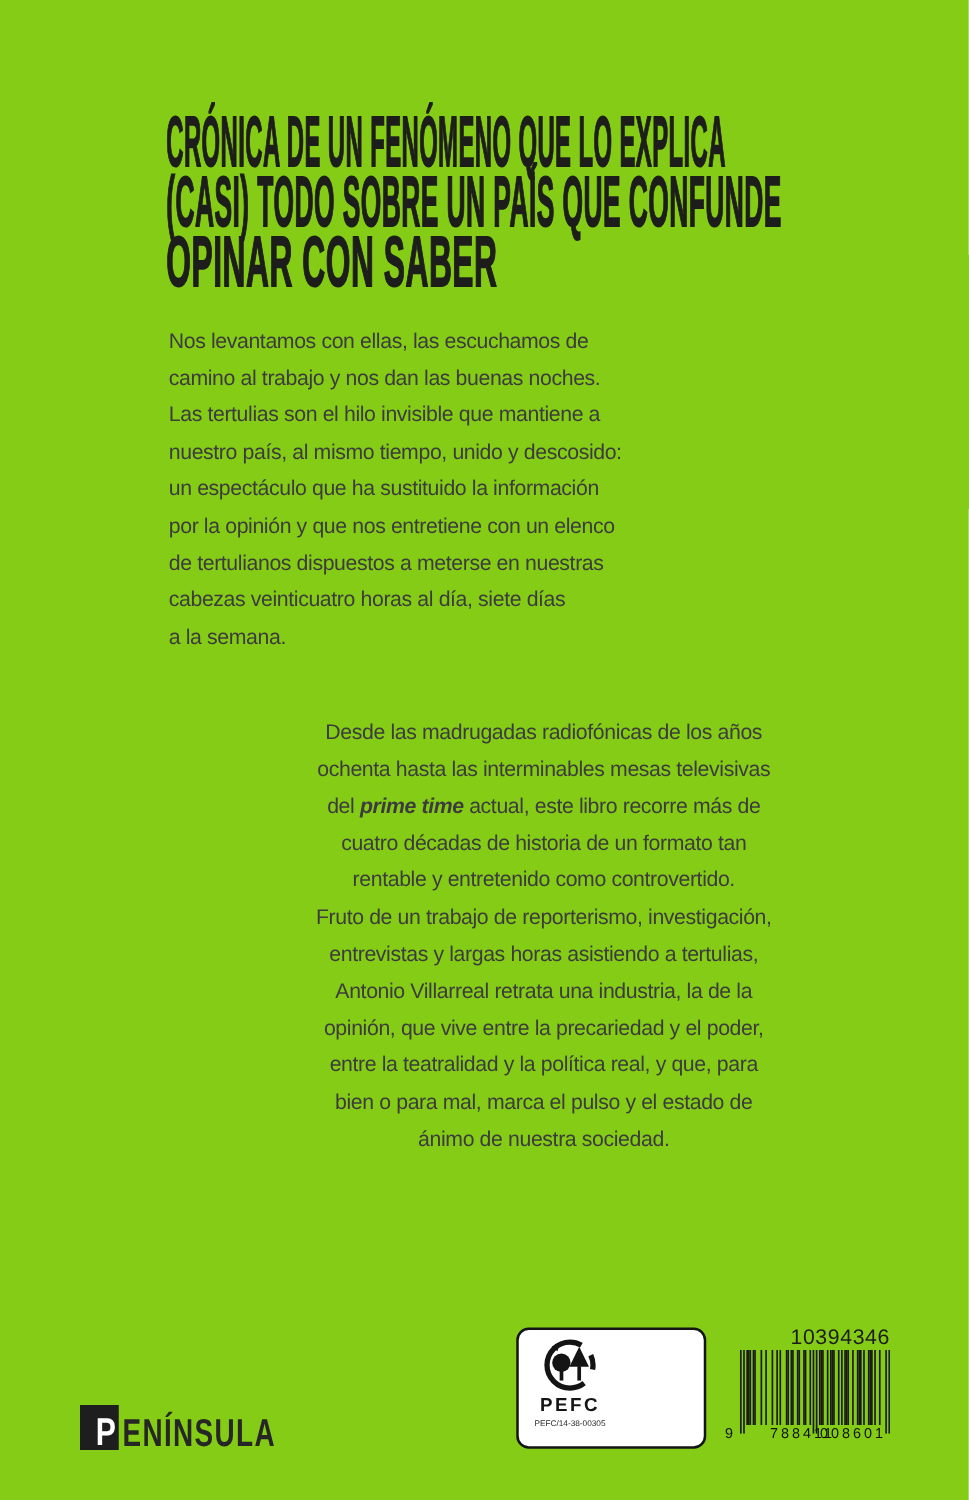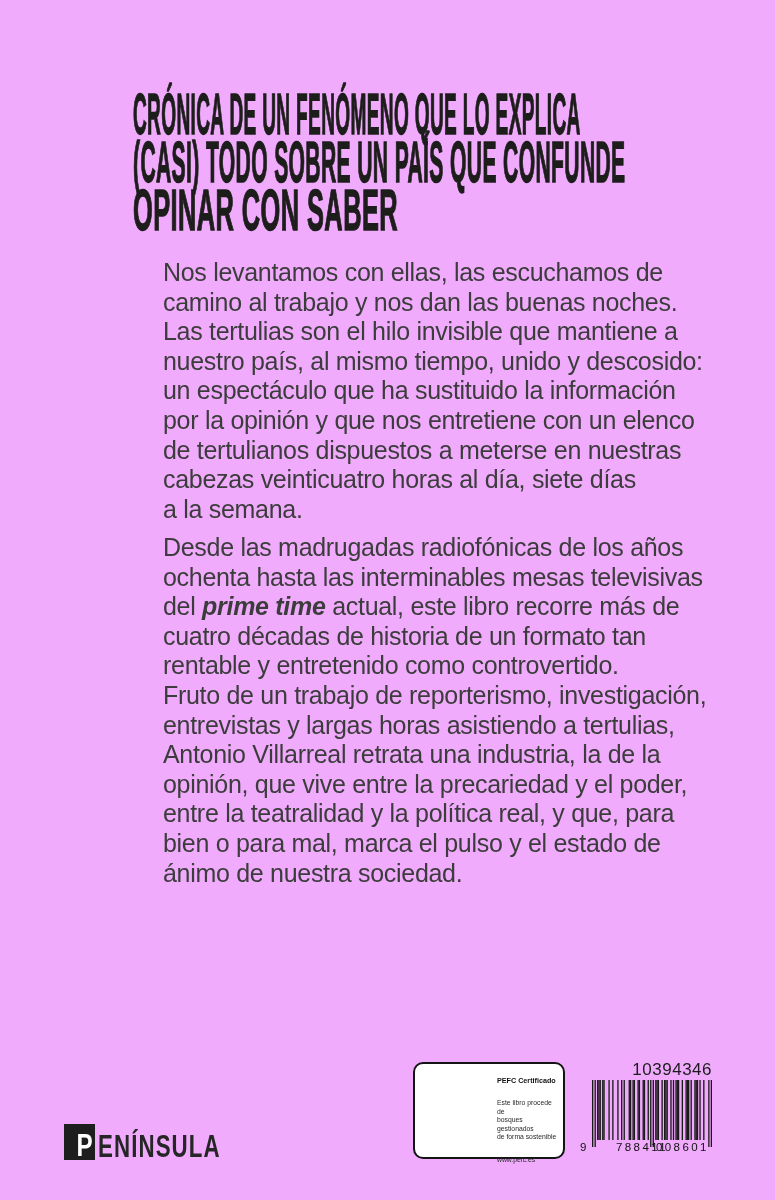--- a/index.html
+++ b/index.html
@@ -1,42 +1,42 @@
 <!DOCTYPE html>
 <html><head>
 <meta charset="utf-8">
 <style>
   * { margin:0; padding:0; box-sizing:border-box; }
   html,body { background:#e8e8e8; }
   .page {
     position:relative; width:775px; height:1200px; margin:0 auto;
-    background:#f0abfc; overflow:hidden;
+    background:#84cc16; overflow:hidden;
     font-family:"Liberation Sans", sans-serif; color:#3a3a3a;
   }
 
   
   .headline { position:absolute; left:133px; top:90px; color:#1d1d1b; }
   .hl {
     display:block; white-space:nowrap; font-weight:700; font-size:57px;
     height:48px; line-height:48px; letter-spacing:1px;
     transform-origin:0 50%;
     -webkit-text-stroke:1.4px #1d1d1b;
   }
   .hl-1 { transform:scaleX(0.335); }
   .hl-2 { transform:scaleX(0.370); }
   .hl-3 { transform:scaleX(0.445); }
 
   
   .para {
     position:absolute; left:135px; width:600px;
-    font-size:25px; line-height:29.6px; letter-spacing:-0.3px;
-    color:#3c3c3c; white-space:pre-line;margin-left:28px;
+    font-size:17px; line-height:29.6px; letter-spacing:-0.3px;
+    color:#3c3c3c; white-space:pre-line;
   }
   .para-1 { top:258px; }
-  .para-2 { top:533px; }
+  .para-2 { top:571px;text-align:center; }
   .para em { font-style:italic;font-weight:bold; }
 
   
   .brand { position:absolute; left:64px; top:1124px; height:36px; display:flex; align-items:flex-end; }
   .brand-box {
     width:31px; height:36px; background:#1e1e1e;
     display:flex; align-items:flex-end; justify-content:flex-end;
     padding:0 2px 1px 0;
   }
   .brand-p {
@@ -112,26 +112,35 @@
 ánimo de nuestra sociedad.</span></p>
 
   <div class="brand">
     <span class="brand-box">
         <span class="brand-p">P</span>
       </span>
     <span class="brand-rest">ENÍNSULA</span>
   </div>
 
   <div class="pefc">
-    <div class="pefc-right">
-      <div class="pefc-title">PEFC Certificado</div>
-      <div class="pefc-desc">Este libro procede de
-bosques gestionados
-de forma sostenible</div>
-      <div class="pefc-url">www.pefc.es</div>
+    <div class="pefc-left">
+      <svg class="pefc-logo" width="46" height="47" viewBox="0 0 50 51">
+        <g fill="none" stroke="#141414" stroke-width="4.6">
+          <circle cx="25" cy="25" r="20" stroke-dasharray="86 12 14 14" stroke-dashoffset="-18"></circle>
+        </g>
+        <g fill="#141414">
+          <path d="M9 9 L17 5 L14 13 Z"></path>
+          <circle cx="17.5" cy="23" r="8"></circle>
+          <rect x="16" y="29" width="3.2" height="9.5"></rect>
+          <polygon points="33,9 41.5,26.5 24.5,26.5"></polygon>
+          <rect x="31.4" y="26" width="3.2" height="12.5"></rect>
+        </g>
+      </svg>
+      <div class="pefc-name">PEFC</div>
+      <div class="pefc-code">PEFC/14-38-00305</div>
     </div>
   </div>
 
   <div class="print-code">10394346</div>
   <div class="ean">
     <svg id="ean-svg" width="120" height="67" viewBox="0 0 120 67">
         <rect x="0.00" y="0" width="1.32" height="67"></rect>
         <rect x="2.53" y="0" width="1.32" height="67"></rect>
         <rect x="5.05" y="0" width="1.32" height="60"></rect>
         <rect x="6.32" y="0" width="1.32" height="60"></rect>

